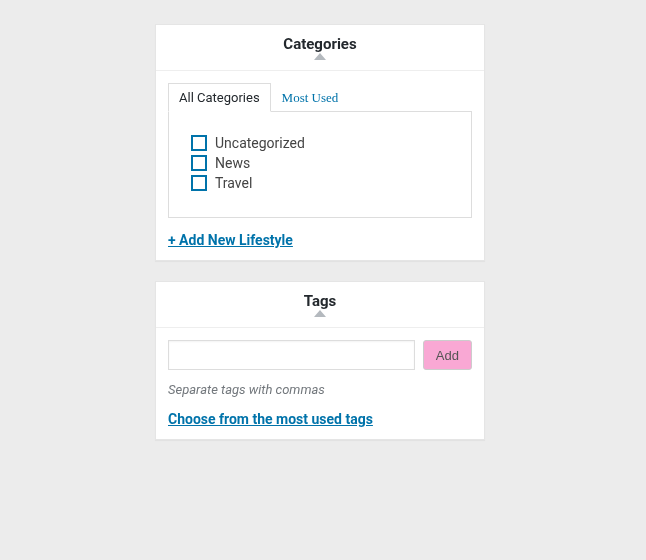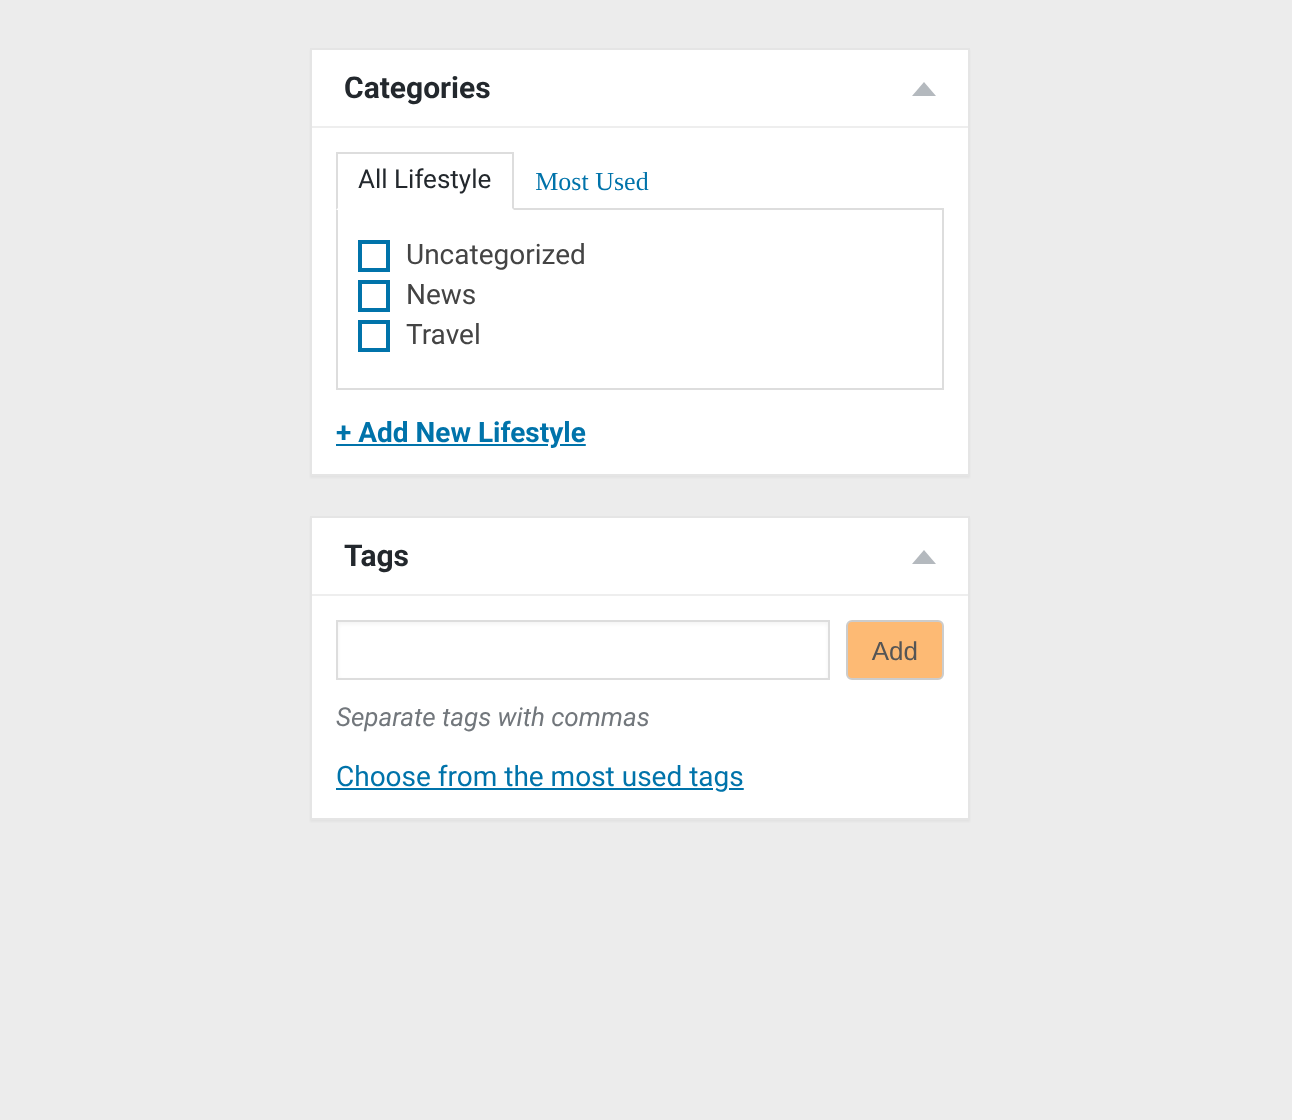--- a/index.html
+++ b/index.html
@@ -23,22 +23,23 @@
   .panel {
     background: #fff;
     border: 1px solid #e5e5e5;
     box-shadow: 0 1px 1px rgba(0,0,0,0.04);
     margin-bottom: 20px;
   }
   .panel-header {
     display: flex;
     align-items: center;
     justify-content: space-between;
-    padding: 10px 16px;
+    padding: 10px 0;
     border-bottom: 1px solid #eee;
+    flex-direction: column;
   }
   .panel-title {
     font-size: 15px;
     font-weight: 700;
     color: #23282d;
   }
   .collapse-icon {
     width: 0;
     height: 0;
     border-left: 6px solid transparent;
@@ -71,21 +72,21 @@
     color: #0073aa;
     font-family: Liberation Serif, serif;
   }
   .cat-box {
     border: 1px solid #ddd;
     border-top: none;
     padding: 12px 10px 14px 10px;
   }
   .cat-list {
     list-style: none;
-    margin: 0;
+    margin: 12px;
     padding: 0;
   }
   .cat-list li {
     display: flex;
     align-items: center;
     margin: 4px 0;
     font-size: 14px;
     color: #444;
   }
   .cb {
@@ -121,55 +122,56 @@
   .tag-input {
     flex: 1;
     border: 1px solid #ddd;
     background: #fff;
     height: 30px;
     padding: 4px 6px;
     box-shadow: inset 0 1px 2px rgba(0,0,0,0.05);
     font-size: 13px;
   }
   .btn {
-    background: #fdba74;
+    background: #f9a8d4;
     border: 1px solid #ccc;
     border-radius: 3px;
     height: 30px;
     padding: 0 12px;
     color: #555;
     font-size: 13px;
     cursor: pointer;
   }
   .hint {
     font-style: italic;
     color: #72777c;
     margin-bottom: 14px;
     display: block;
     font-size: 13px;
   }
   .link-text {
     color: #0073aa;
     text-decoration: underline;
     font-size: 14px;
+    font-weight: bold;
   }
 </style>
 </head>
 <body>
 
 <div class="wrap">
 
   <div class="panel">
     <div class="panel-header">
       <span class="panel-title">Categories</span>
       <span class="collapse-icon"></span>
     </div>
     <div class="panel-body">
       <div class="tab-row">
-        <div class="tab active">All Lifestyle</div>
+        <div class="tab active">All Categories</div>
         <div class="tab inactive">Most Used</div>
       </div>
       <div class="cat-box">
         <ul class="cat-list" id="cat-list">
             <li>
               <span class="cb"></span>
               <span>Uncategorized</span>
             </li>
             <li>
               <span class="cb"></span>

